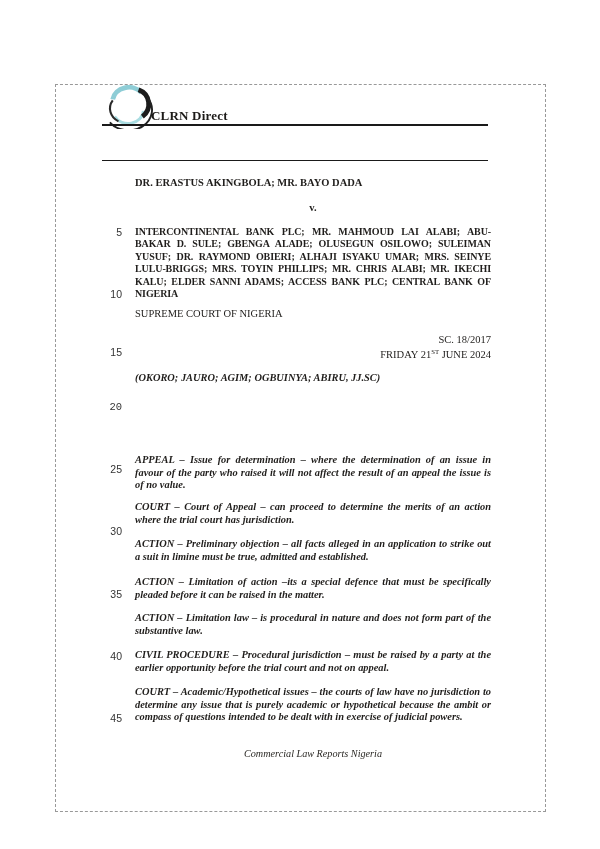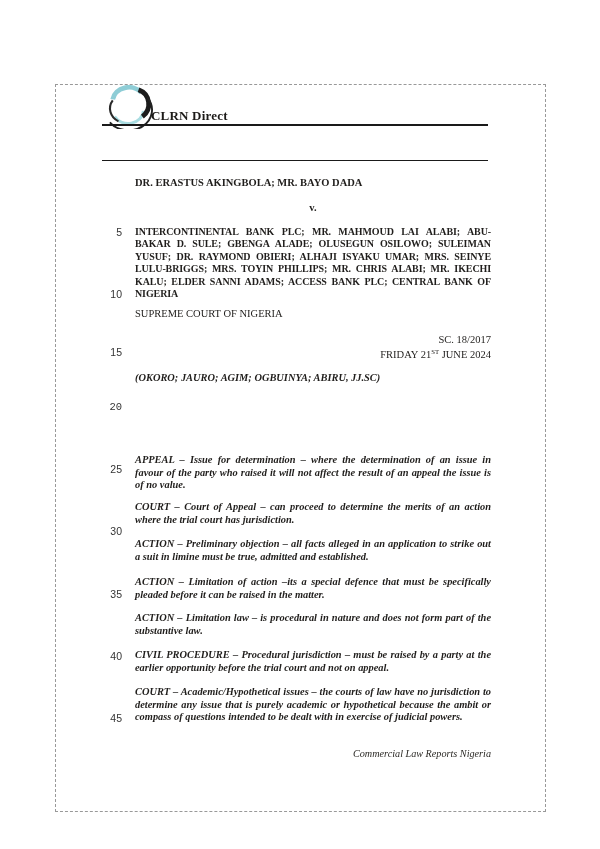--- a/index.html
+++ b/index.html
@@ -33,21 +33,21 @@
   .hn{font-style:italic;font-weight:bold;font-size:10.4px;line-height:12.6px;}
   .center{text-align:center;}
   .right{text-align:right;}
   .ln{
     position:absolute;left:92px;width:30px;text-align:right;
     font-family:"Liberation Sans","DejaVu Sans",sans-serif;
     font-size:10.5px;color:#333;
   }
   .date-sup{font-size:6.8px;vertical-align:4px;}
   .footer{
-    position:absolute;left:135px;width:356px;top:726px;text-align:right;
+    position:absolute;left:135px;width:356px;top:726px;text-align:center;
     font-style:italic;font-size:10.2px;color:#2a2824;
   }
 </style>
 </head>
 <body>
 
 <div class="page">
 
   <div class="sheet"></div>
 

